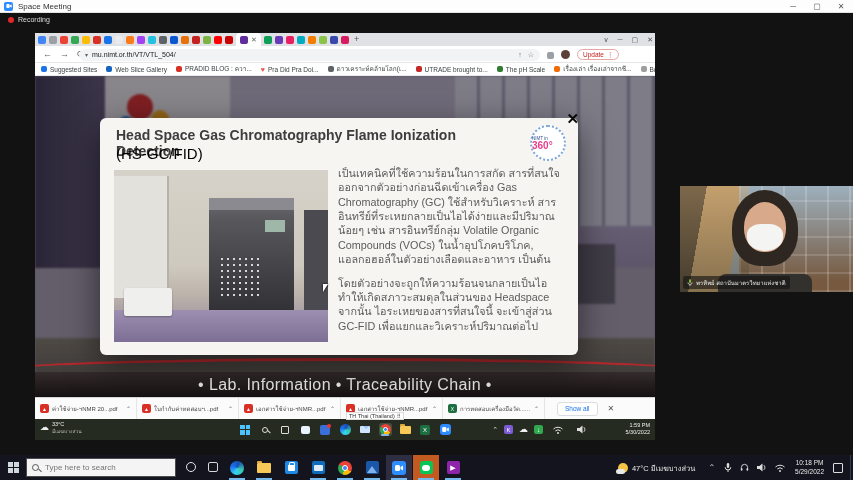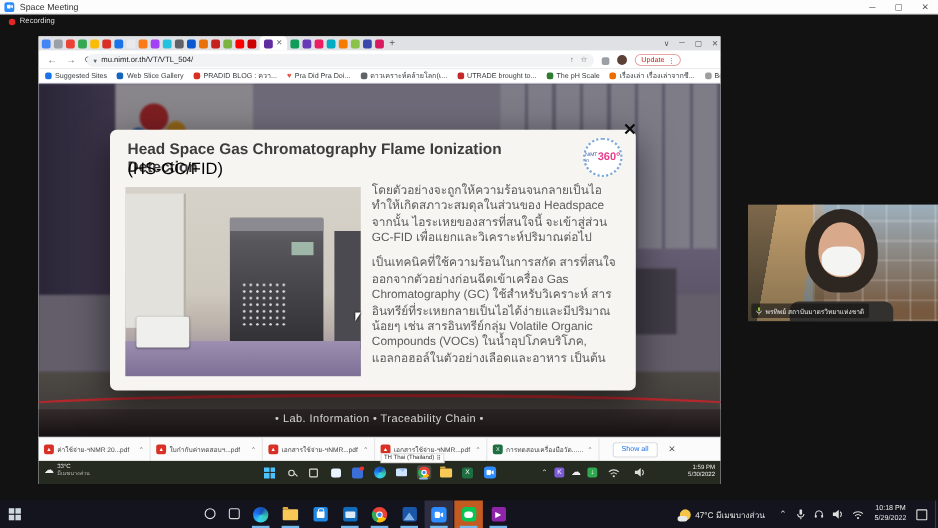--- a/index.html
+++ b/index.html
@@ -81,30 +81,30 @@
   .pbg .dev1{position:absolute;left:120px;top:170px;width:70px;height:55px;background:#5a5560;}
   .pbg .dev2{position:absolute;left:330px;top:178px;width:90px;height:48px;background:#716c78;}
   .pbg .dev3{position:absolute;left:520px;top:168px;width:60px;height:60px;background:#635e6a;}
   .pbg .floor{position:absolute;left:0;top:262px;width:100%;height:60px;
      background:linear-gradient(#7a7468,#57524a);}
   .dim{position:absolute;inset:0;background:rgba(8,4,14,.38);z-index:1;}
   .redcurve{position:absolute;left:-10%;top:282px;width:120%;height:30px;border:3px solid transparent;
      border-top-color:#b3282d;border-radius:50%;z-index:2;}
   .pfooter{position:absolute;left:0;top:296px;width:100%;height:25px;z-index:2;
      background:linear-gradient(#342b2c,#151011);display:flex;justify-content:center;}
-  .pfooter .t{font-size:10px;color:#e8e8e8;letter-spacing:.4px;margin-top:4px;}
+  .pfooter .t{font-size:16px;color:#e8e8e8;letter-spacing:.4px;margin-top:4px;}
 
   
   .modal{position:absolute;left:65px;top:42px;width:478px;height:237px;background:#f7f5f2;
          border-radius:6px;box-shadow:0 10px 34px rgba(0,0,0,.55);z-index:3;}
   .modal .close{position:absolute;right:-1px;top:-7px;font-size:15px;font-weight:bold;color:#0a0a0a;line-height:1;}
   .modal .title{position:absolute;left:16px;top:9px;width:390px;font-size:14px;font-weight:bold;color:#3d3d3d;}
   .modal .subtitle{position:absolute;left:16px;top:27px;font-size:15px;color:#000000;}
   .nimtlogo{position:absolute;right:12px;top:7px;width:36px;height:36px;border:2px dotted #7aa7d9;
-            border-radius:50%;display:flex;flex-direction:row;align-items:center;justify-content:center;background:#fff;}
+            border-radius:50%;display:flex;flex-direction:column;justify-content:center;background:#fff;}
   .nimtlogo .l1{font-size:4.5px;color:#35539c;}
   .nimtlogo .l2{font-size:10px;font-weight:bold;color:#e83e8c;line-height:1;}
   .gcphoto{position:absolute;left:14px;top:52px;width:214px;height:172px;overflow:hidden;
            background:linear-gradient(180deg,#d6d2c9 0%,#cfcabf 55%,#bdb4ac 72%,#8e7f96 100%);}
   .gcphoto .cab{position:absolute;left:0;top:6px;width:55px;height:122px;background:#e3e1dc;border-right:2px solid #b5b2aa;}
   .gcphoto .inst{position:absolute;left:95px;top:28px;width:85px;height:120px;
        background:linear-gradient(180deg,#6a6a70 0%,#57575c 18%,#2e2e33 100%);border-radius:2px;}
   .gcphoto .inst .lid{position:absolute;left:0;top:0;width:100%;height:12px;background:#8a8a90;}
   .gcphoto .inst .pad{position:absolute;left:10px;top:58px;width:42px;height:40px;
        background-image:radial-gradient(#d8d8d8 26%,transparent 30%);background-size:6px 6px;}
@@ -419,22 +419,22 @@
           <div class="inst">
               <div class="lid"></div>
               <div class="pad"></div>
               <div class="scr"></div>
             </div>
           <div class="dev"></div>
             <div class="benchp"></div>
             <div class="box"></div>
         </div>
         <div class="mtext">
+          <p>เป็นเทคนิคที่ใช้ความร้อนในการสกัด สารที่สนใจออกจากตัวอย่างก่อนฉีดเข้าเครื่อง Gas Chromatography (GC) ใช้สำหรับวิเคราะห์ สารอินทรีย์ที่ระเหยกลายเป็นไอได้ง่ายและมีปริมาณ น้อยๆ เช่น สารอินทรีย์กลุ่ม Volatile Organic Compounds (VOCs) ในน้ำอุปโภคบริโภค, แอลกอฮอล์ในตัวอย่างเลือดและอาหาร เป็นต้น</p>
           <p>โดยตัวอย่างจะถูกให้ความร้อนจนกลายเป็นไอ ทำให้เกิดสภาวะสมดุลในส่วนของ Headspace จากนั้น ไอระเหยของสารที่สนใจนี้ จะเข้าสู่ส่วน GC-FID เพื่อแยกและวิเคราะห์ปริมาณต่อไป</p>
-          <p>เป็นเทคนิคที่ใช้ความร้อนในการสกัด สารที่สนใจออกจากตัวอย่างก่อนฉีดเข้าเครื่อง Gas Chromatography (GC) ใช้สำหรับวิเคราะห์ สารอินทรีย์ที่ระเหยกลายเป็นไอได้ง่ายและมีปริมาณ น้อยๆ เช่น สารอินทรีย์กลุ่ม Volatile Organic Compounds (VOCs) ในน้ำอุปโภคบริโภค, แอลกอฮอล์ในตัวอย่างเลือดและอาหาร เป็นต้น</p>
         </div>
       </div>
     </div>
 
     <div class="dlbar">
       <div class="dli">
         <span class="pdfico">▲</span>
         <span class="nm">ค่าใช้จ่าย-ฯNMR 20...pdf</span>
         <span class="ch">⌃</span>
       </div>
@@ -568,20 +568,24 @@
 
   <div class="cursor"></div>
 
   <div class="otb">
     <span class="win10">
         <span></span>
         <span></span>
         <span></span>
         <span></span>
       </span>
+    <div class="searchbox">
+      <span class="magd"></span>
+      <input type="text" placeholder="Type here to search" style="">
+    </div>
     <span class="cortana"></span>
     <span class="tview10"></span>
 
     <span class="ocell running" style="left:224px">
         <span class="edgeico big"></span>
       </span>
     <span class="ocell running" style="left:251px">
         <span class="folderico big"></span>
       </span>
     <span class="ocell" style="left:278px">

